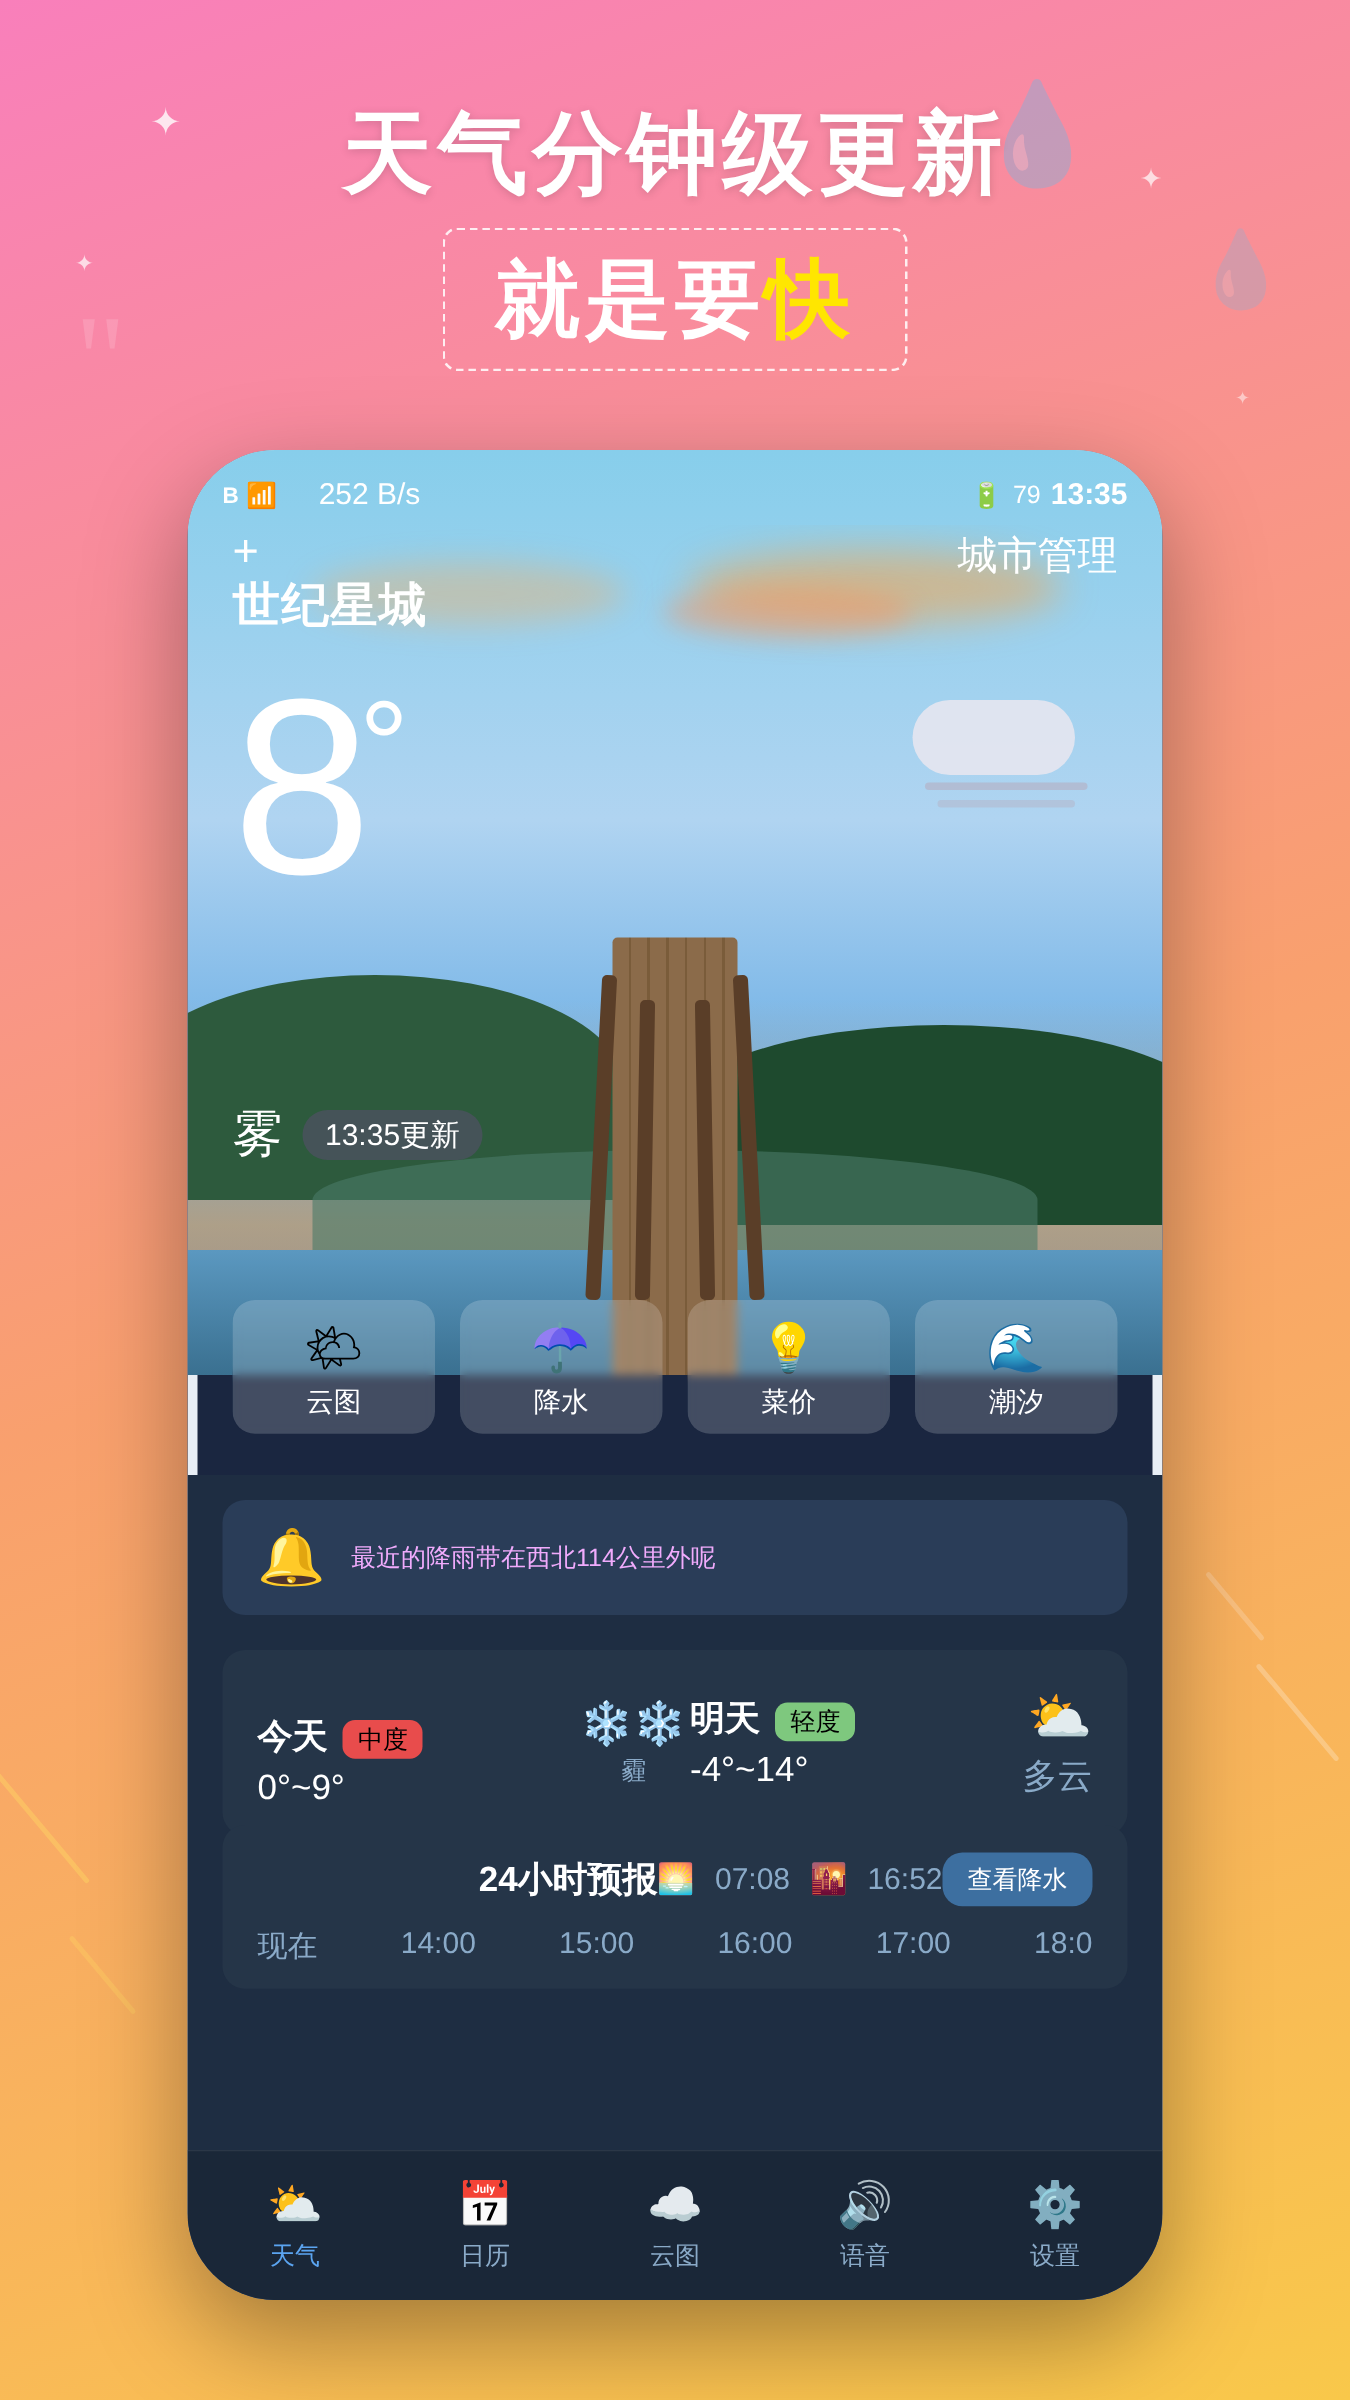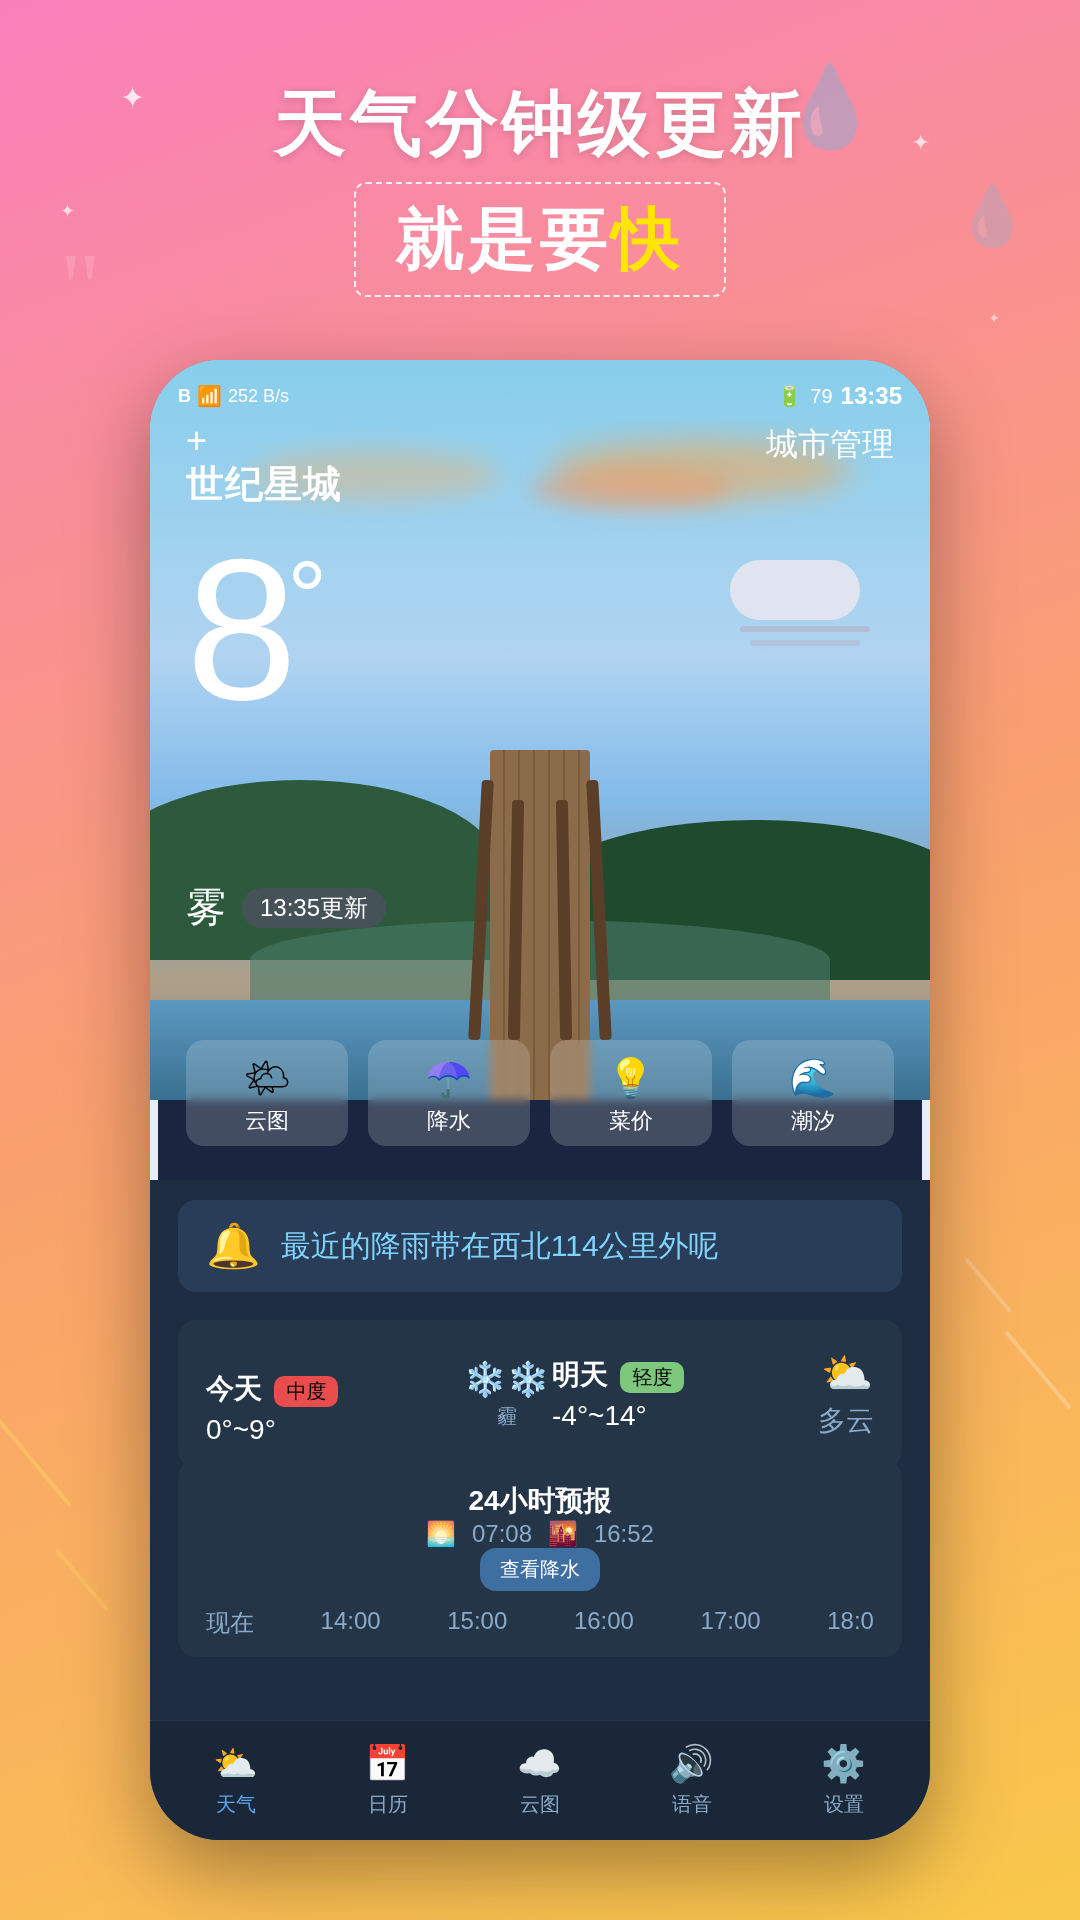--- a/index.html
+++ b/index.html
@@ -240,21 +240,21 @@
       left: 28px; right: 28px;
       background: #2a3d58;
       border-radius: 18px;
       padding: 20px 28px;
       display: flex;
       align-items: center;
       gap: 20px;
       z-index: 60;
     }
     .bell-icon { font-size: 44px; color: #5ba4f0; }
-    .rain-text { font-size: 30px; color: #7dd3fc; flex: 1; }
+    .rain-text { font-size: 20px; color: #f0abfc; flex: 1; }
 
     
     .forecast-row {
       position: absolute;
       top: 960px;
       left: 28px; right: 28px;
       background: #253548;
       border-radius: 18px;
       padding: 22px 28px;
       display: flex;
@@ -306,21 +306,20 @@
       background: #253548;
       border-radius: 18px;
       padding: 22px 28px 18px;
       z-index: 60;
     }
     .forecast-24h-header {
       display: flex;
       justify-content: flex-end;
       align-items: center;
       margin-bottom: 16px;
-      flex-direction: column;
     }
     .forecast-24h-title { font-size: 28px; color: white; font-weight: 600; }
     .forecast-24h-sun {
       display: flex;
       align-items: center;
       gap: 16px;
       font-size: 24px;
       color: #8aaac8;
     }
     .check-rain-btn {
@@ -446,21 +445,21 @@
         <div style="position:absolute;top:50px;left:20px;width:12px;height:240px;background:#5a3e28;border-radius:4px;transform:rotate(1deg);"></div>
         <div style="position:absolute;top:30px;right:-15px;width:12px;height:260px;background:#5a3e28;border-radius:4px;transform:rotate(-3deg);"></div>
         <div style="position:absolute;top:50px;right:20px;width:12px;height:240px;background:#5a3e28;border-radius:4px;transform:rotate(-1deg);"></div>
       </div>
     </div>
 
     <div class="status-bar">
       <div class="status-left">
         <span style="font-size:18px;font-weight:700;">B</span>
         <span>📶</span>
-        <span style="font-size:18px;">252 B/s</span>
+        <span style="font-size:24px;margin-left:27px;">252 B/s</span>
       </div>
       <div class="status-right">
         <span>🔋</span>
         <span>79</span>
         <span style="font-weight:600;font-size:24px;">13:35</span>
       </div>
     </div>
 
     <div class="top-nav">
       <div class="nav-left">

